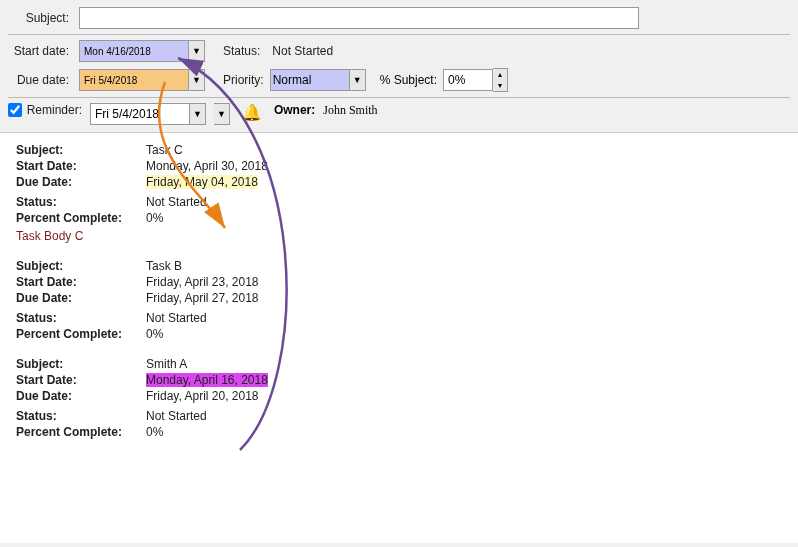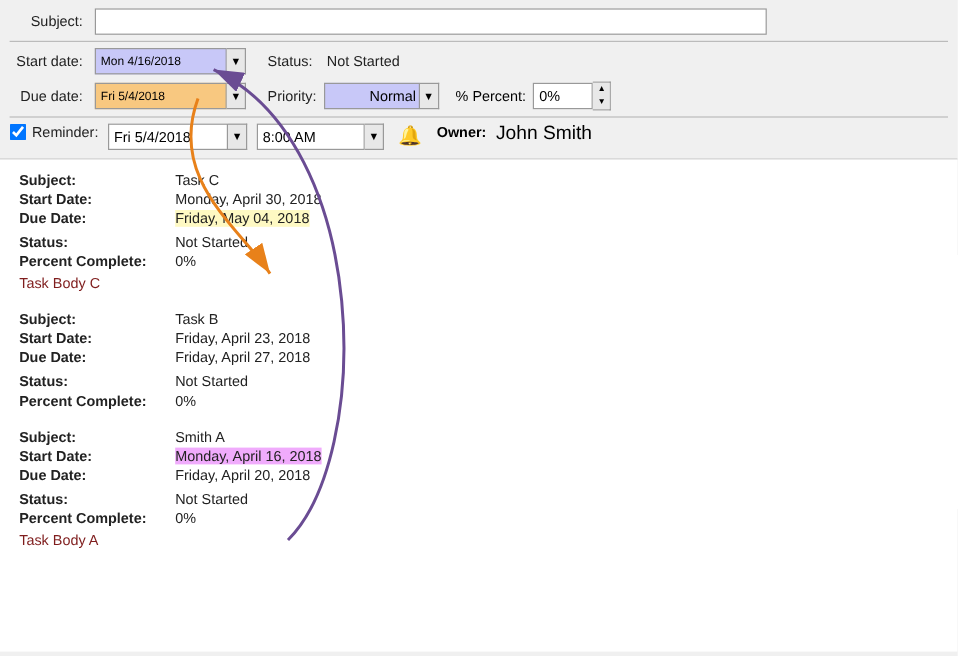--- a/index.html
+++ b/index.html
@@ -86,21 +86,20 @@
     }
 
     .priority-select {
       border: 1px solid #999;
       background: white;
       height: 22px;
       font-size: 12px;
       padding: 0 2px;
       width: 80px;
       background: #c8c8f8;
-      text-align: right;
     }
 
     .pct-label {
       font-size: 12px;
       margin-left: 8px;
     }
 
     .pct-input {
       width: 50px;
       border: 1px solid #999;
@@ -208,21 +207,21 @@
     .task-field-value {
       font-size: 12px;
       color: #222;
     }
 
     .task-field-value.highlighted-orange {
       background: #fef9c3;
     }
 
     .task-field-value.highlighted-purple {
-      background: #f0abfc;
+      background: #d946ef;
     }
 
     .task-body {
       color: #7f1d1d;
       font-size: 12px;
       margin-top: 4px;
       margin-bottom: 4px;
     }
 
     
@@ -263,46 +262,45 @@
       <span class="form-label">Due date:</span>
       <div class="dropdown-wrap">
         <input class="form-input date-input-orange" type="text" value="Fri 5/4/2018" style="">
         <div class="dropdown-btn">▼</div>
       </div>
       <span class="status-label">Priority:</span>
       <div class="dropdown-wrap">
         <input class="form-input priority-select" type="text" value="Normal" style="">
         <div class="dropdown-btn">▼</div>
       </div>
-      <span class="pct-label">% Percent:</span>
+      <span class="pct-label">% Subject:</span>
       <div class="dropdown-wrap">
         <input class="form-input pct-input" type="text" value="0%" style="">
         <div class="spin-btn">
           <div class="spin-up">▲</div>
           <div class="spin-down">▼</div>
         </div>
       </div>
     </div>
 
     <hr class="divider">
 
     <div class="reminder-row">
       <input type="checkbox" class="reminder-check" checked="" style="">
       <span class="form-label" style="min-width:60px;">Reminder:</span>
       <div class="dropdown-wrap">
         <input class="reminder-input" type="text" value="Fri 5/4/2018" style="">
         <div class="dropdown-btn">▼</div>
       </div>
       <div class="dropdown-wrap" style="margin-left:4px;">
-        <input class="time-input" type="text" value="8:00 AM" style="">
         <div class="dropdown-btn">▼</div>
       </div>
       <span class="bell-icon" style="margin-left:8px;">🔔</span>
       <span class="owner-label">Owner:</span>
-      <span class="owner-value" style="margin-left:4px; font-size:16px;">John Smith</span>
+      <span class="owner-value" style="margin-left:4px; font-size:12px;font-family:Liberation Serif, serif;">John Smith</span>
     </div>
   </div>
 
   <div class="content-area">
 
     <div class="task-block">
       <div class="task-field-row">
         <span class="task-field-label">Subject:</span>
         <span class="task-field-value">Task C</span>
       </div>
@@ -368,21 +366,20 @@
       <div style="margin-top:6px;">
         <div class="task-field-row">
           <span class="task-field-label">Status:</span>
           <span class="task-field-value">Not Started</span>
         </div>
         <div class="task-field-row">
           <span class="task-field-label">Percent Complete:</span>
           <span class="task-field-value">0%</span>
         </div>
       </div>
-      <div class="task-body">Task Body A</div>
     </div>
 
   </div>
 
   <svg class="arrows-overlay" xmlns="http://www.w3.org/2000/svg">
 
     <defs>
       <marker id="arrowhead-orange" markerWidth="10" markerHeight="7" refX="10" refY="3.5" orient="auto">
         <polygon points="0 0, 10 3.5, 0 7" fill="#e8811a"></polygon>
       </marker>

